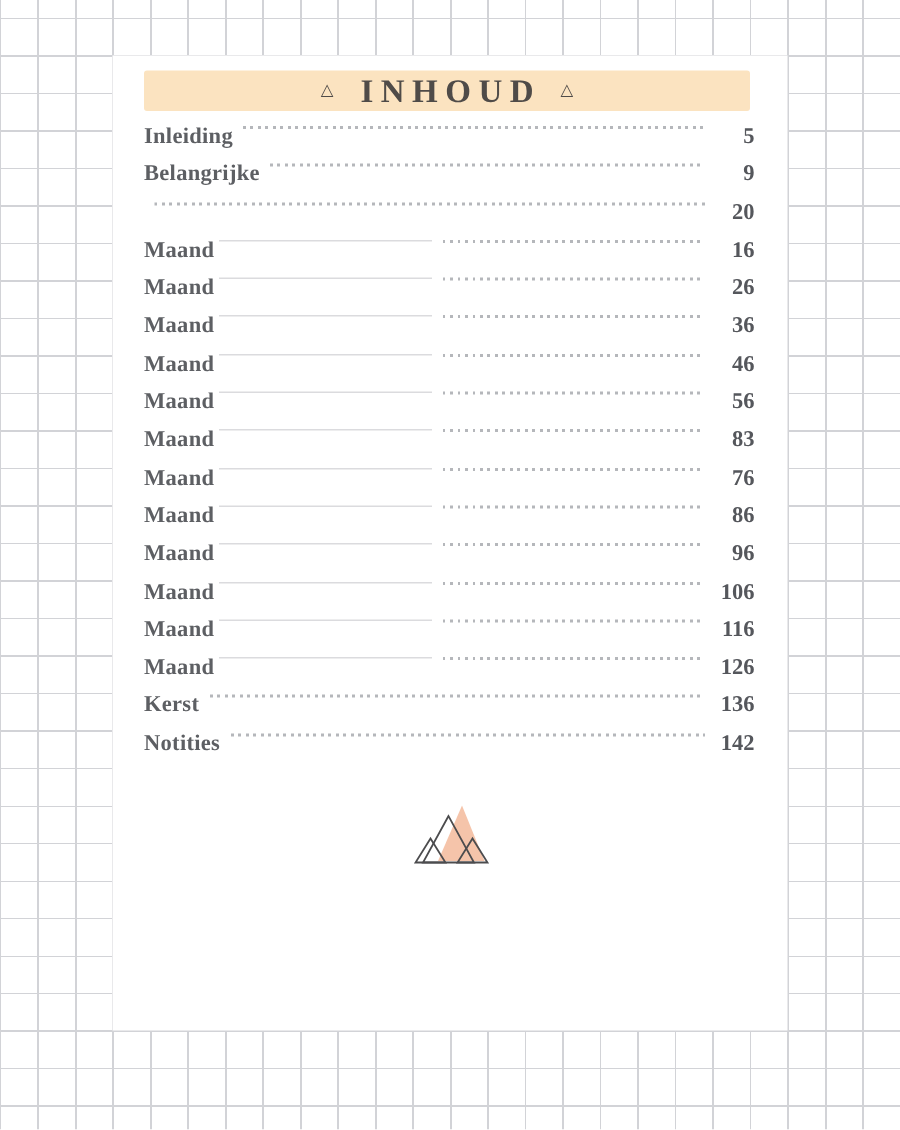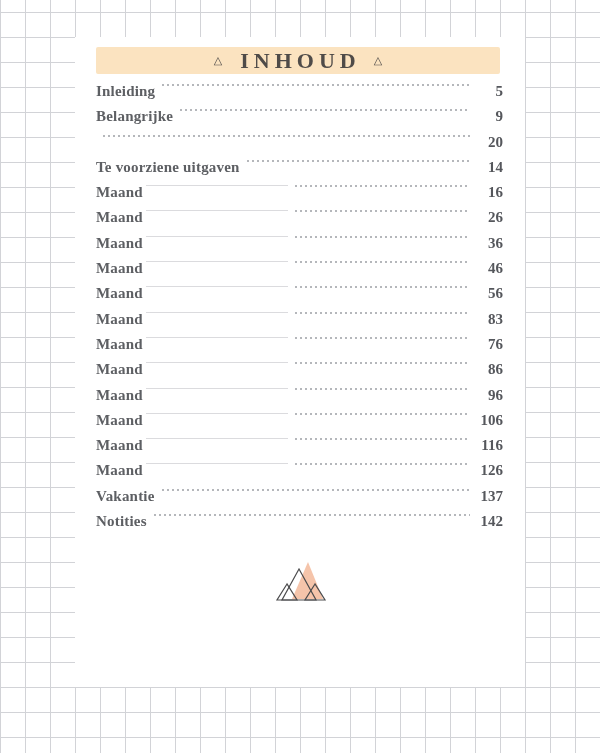--- a/index.html
+++ b/index.html
@@ -80,26 +80,20 @@
     <span class="toc-page">9</span>
   </div>
 
 
   <div class="toc-row">
 
     <span class="toc-dots"></span>
     <span class="toc-page">20</span>
   </div>
 
-  <div class="toc-row">
-    <span class="toc-label">Te voorziene uitgaven</span>
-
-    <span class="toc-dots"></span>
-    <span class="toc-page">14</span>
-  </div>
 
   <div class="toc-row">
     <span class="toc-label">Maand</span>
     <span class="toc-blank"></span>
     <span class="toc-dots"></span>
     <span class="toc-page">16</span>
   </div>
 
   <div class="toc-row">
     <span class="toc-label">Maand</span>
@@ -171,27 +165,27 @@
     <span class="toc-page">116</span>
   </div>
 
   <div class="toc-row">
     <span class="toc-label">Maand</span>
     <span class="toc-blank"></span>
     <span class="toc-dots"></span>
     <span class="toc-page">126</span>
   </div>
 
-
-  <div class="toc-row">
-    <span class="toc-label">Vakantie</span>
-
-    <span class="toc-dots"></span>
-    <span class="toc-page">137</span>
-  </div>
+  <div class="toc-row">
+    <span class="toc-label">Kerst</span>
+
+    <span class="toc-dots"></span>
+    <span class="toc-page">136</span>
+  </div>
+
 
 
   <div class="toc-row">
     <span class="toc-label">Notities</span>
 
     <span class="toc-dots"></span>
     <span class="toc-page">142</span>
   </div>
 </div>
 

